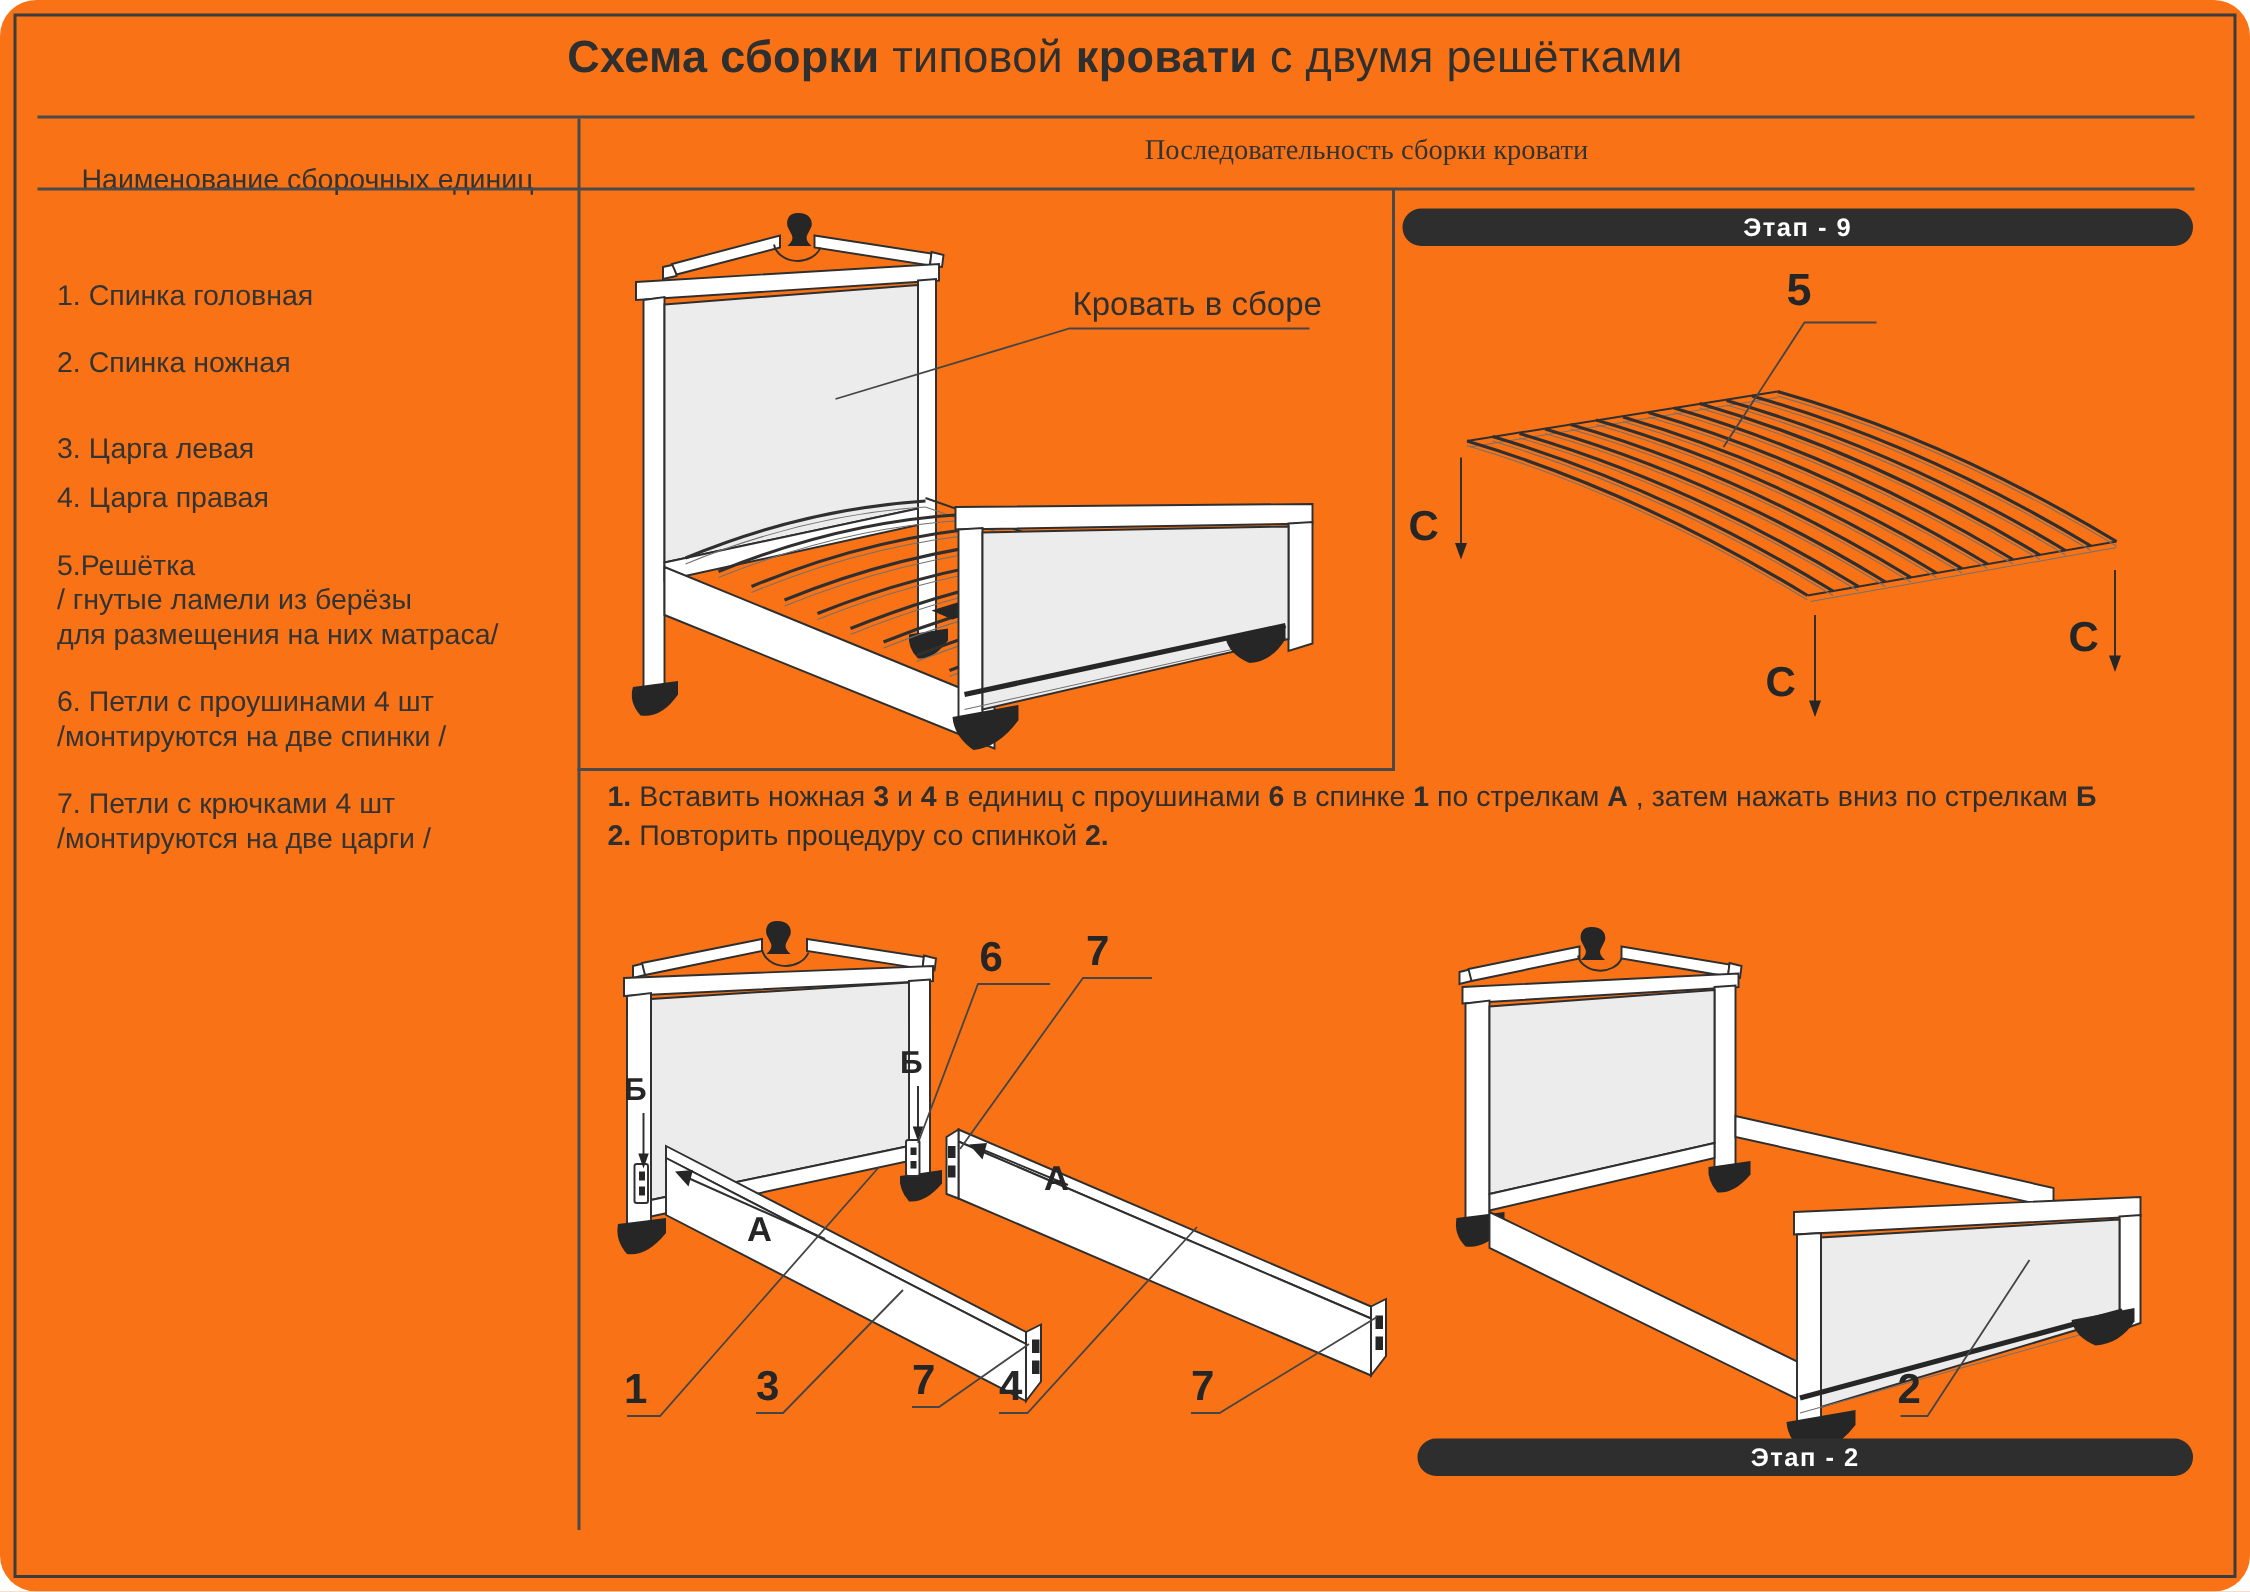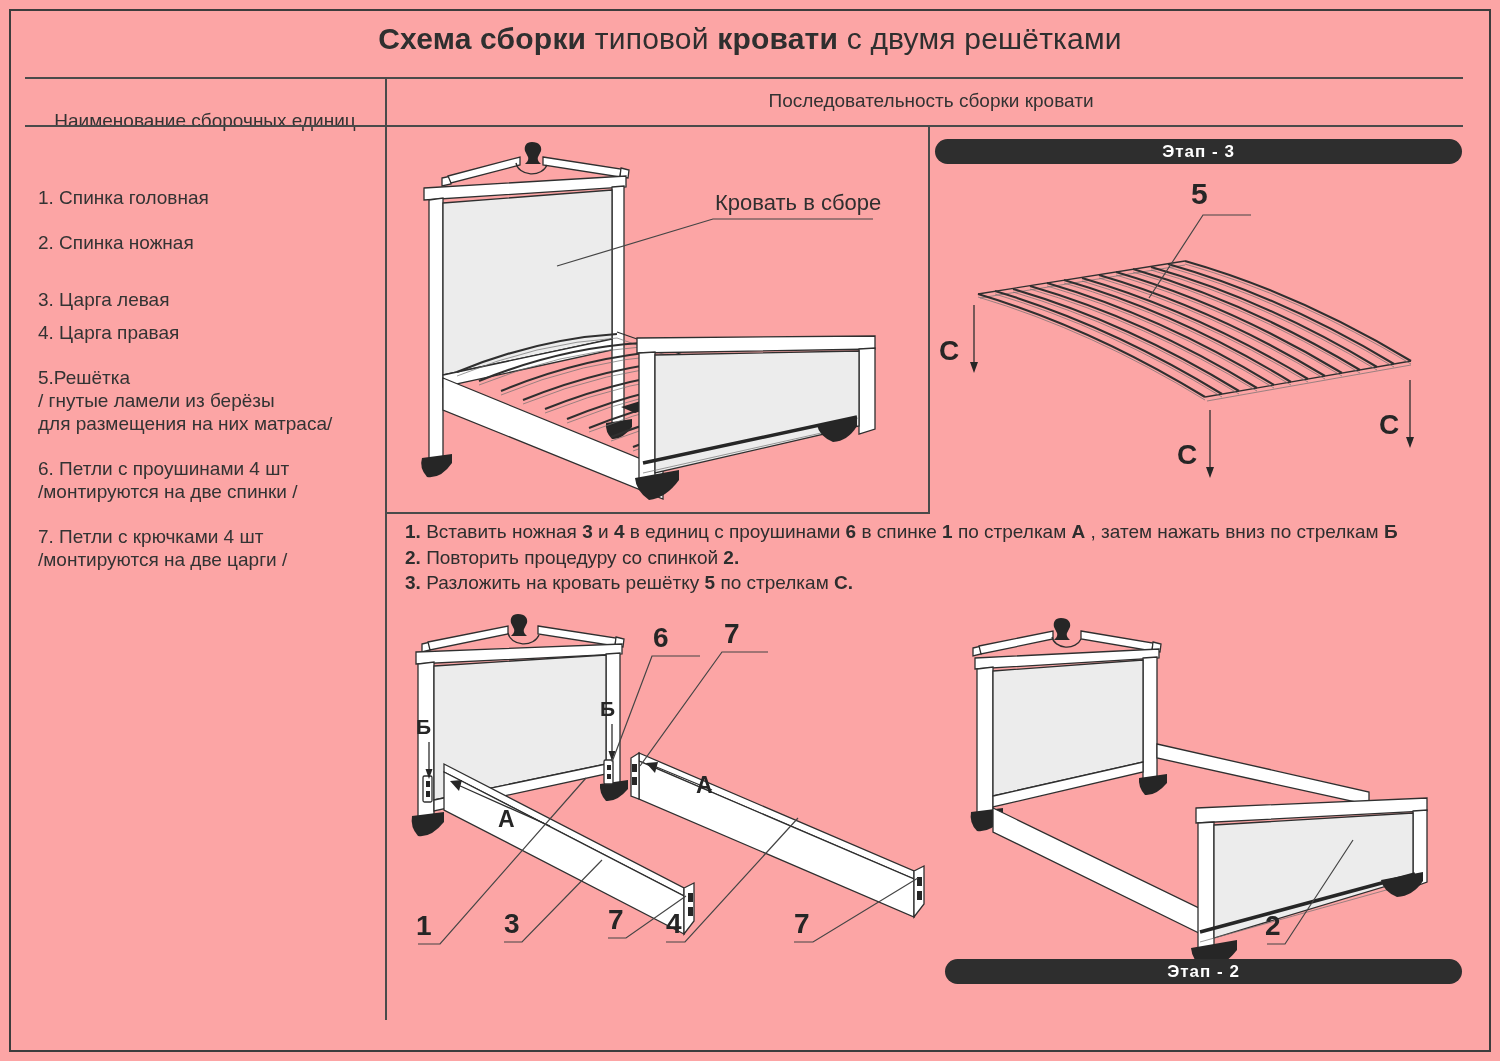--- a/index.html
+++ b/index.html
@@ -1,17 +1,17 @@
 <!DOCTYPE html>
 <html><head>
 <meta charset="utf-8">
 <style>
   html,body{margin:0;padding:0;background:#ffffff;}
-  .page{position:relative;width:1500px;height:1061px;background:#fca5a5;overflow:hidden;
-        font-family:"Liberation Sans",sans-serif;color:#2f2f2f;}
+  .page{position:relative;width:1500px;height:1061px;background:#f97316;overflow:hidden;
+        font-family:"Liberation Sans",sans-serif;color:#2f2f2f;border-radius:24px;}
   .abs{position:absolute;}
   .frame{left:9px;top:9px;width:1478px;height:1039px;border:2px solid #3c3c3c;}
   .title{left:0;top:22px;width:100%;text-align:center;font-size:30px;font-weight:400;letter-spacing:.2px;}
   .title b{font-weight:700;}
   .rule{background:#4a4a4a;height:2px;}
   .vrule{background:#4a4a4a;width:2px;}
   .colhead{font-size:19px;text-align:center;color:#333;}
   .plist{font-size:19px;line-height:23px;color:#333;}
   .plist .item{position:absolute;left:0;white-space:nowrap;}
   .bedbox{border-right:2px solid #4a4a4a;border-bottom:2px solid #4a4a4a;}
@@ -40,21 +40,21 @@
 </head>
 <body>
 
 <div class="page">
   <div class="abs frame"></div>
 
   <div class="abs title"><b>Схема сборки</b><span> типовой </span><b>кровати</b><span> с двумя решётками</span></div>
 
   <div class="abs rule" style="left:25px;top:77px;width:1438px;"></div>
   <div class="abs colhead" style="left:25px;top:90px;width:360px;margin-top:20px;">Наименование  сборочных единиц</div>
-  <div class="abs colhead" style="left:393px;top:90px;width:1076px;">Последовательность сборки кровати</div>
+  <div class="abs colhead" style="left:373px;top:90px;width:1076px;font-family:Liberation Serif, serif;">Последовательность сборки кровати</div>
   <div class="abs rule" style="left:25px;top:125px;width:1438px;"></div>
   <div class="abs vrule" style="left:385px;top:79px;height:941px;"></div>
 
   <div class="abs plist" style="left:38px;top:0;width:340px;height:1061px;">
     <div class="item" style="top:186px;"><span>1.   Спинка головная</span></div>
     <div class="item" style="top:231px;"><span>2. Спинка ножная</span></div>
     <div class="item" style="top:276px;margin-top:12px;"><span>3. Царга левая</span></div>
     <div class="item" style="top:321px;"><span>4. Царга правая</span></div>
     <div class="item" style="top:366px;"><span>5.Решётка</span><br><span>/ гнутые ламели из берёзы</span><br><span>для размещения на них матраса/</span></div>
     <div class="item" style="top:457px;"><span>6. Петли с проушинами 4 шт</span><br><span>/монтируются на две спинки /</span></div>
@@ -112,21 +112,21 @@
         <path class="trim" d="M258,337 L472,291"></path>
         <path class="thin" d="M258,347 L472,299"></path>
         <path class="d" d="M250,352 L294,344 L294,354 Q281,372 264,374 Q251,365 250,352 Z"></path>
         <path class="d" d="M432,299 L472,291 L472,300 Q463,315 448,316 Q434,310 432,299 Z"></path>
       </g>
       <path class="ldr" d="M488,93 L328,93 L172,140"></path>
     </svg>
     <span class="caption" style="left:330px;top:64px;">Кровать в сборе</span>
   </div>
 
-  <div class="abs banner" style="left:935px;top:139px;width:527px;">Этап - 3</div>
+  <div class="abs banner" style="left:935px;top:139px;width:527px;">Этап - 9</div>
   <div class="abs" style="left:935px;top:165px;width:530px;height:345px;">
     <svg width="530" height="345" viewBox="0 0 530 345">
       <g>
         <path class="ln" d="M43,129 L250,96"></path>
           <path class="thin" d="M45,133 L250,100"></path>
         <path class="ln" d="M270,232 L476,196"></path>
           <path class="thin" d="M272,236 L476,200"></path>
         <path class="slat" d="M43,129 Q157,163 270,232"></path>
           <path class="thin" d="M43,132 Q157,166 270,235"></path>
         <path class="slat" d="M60,126 Q174,160 287,229"></path>
@@ -170,21 +170,20 @@
     </svg>
     <span class="lbl lbl-n5" style="left:256px;top:14px;">5</span>
     <span class="lbl lbl-c" style="left:4px;top:172px;">С</span>
     <span class="lbl lbl-c" style="left:242px;top:276px;">С</span>
     <span class="lbl lbl-c" style="left:444px;top:246px;">С</span>
   </div>
 
   <div class="abs instr" style="left:405px;top:519px;width:1060px;">
     <div><b>1.</b><span> Вставить ножная </span><b>3</b><span> и </span><b>4</b><span> в единиц с проушинами </span><b>6</b><span> в спинке </span><b>1</b><span> по стрелкам </span><b>А</b><span> , затем нажать вниз по стрелкам </span><b>Б</b></div>
     <div><b>2.</b><span> Повторить процедуру со спинкой </span><b>2.</b></div>
-    <div><b>3.</b><span> Разложить на кровать  решётку </span><b>5</b><span>  по стрелкам </span><b>С.</b></div>
   </div>
 
   <div class="abs" style="left:400px;top:612px;width:530px;height:345px;">
     <svg width="530" height="345" viewBox="0 0 530 345">
       <g>
         <path class="w" d="M22,32 L30,30 L30,38 L22,40 Z"></path>
         <path class="w" d="M28,30 L108,14 L108,22 L30,38 Z"></path>
         <path class="w" d="M138,14 L216,26 L215,34 L138,22 Z"></path>
         <path class="w" d="M216,25 L224,27 L223,35 L215,34 Z"></path>
         <path class="d" d="M118,2 c-6,0 -8,4 -7,9 l3,6 c1,3 -1,5 -3,7 l16,0 c-2,-2 -4,-4 -3,-7 l3,-6 c1,-5 -2,-9 -9,-9 Z"></path>

